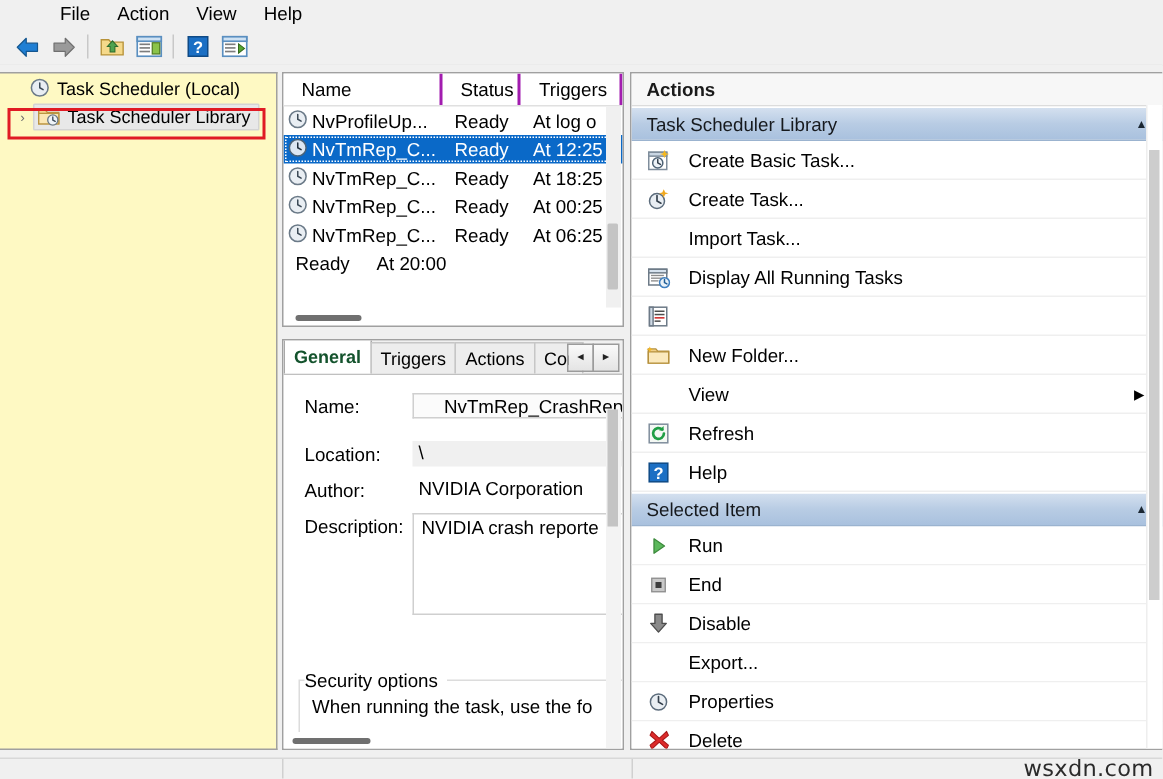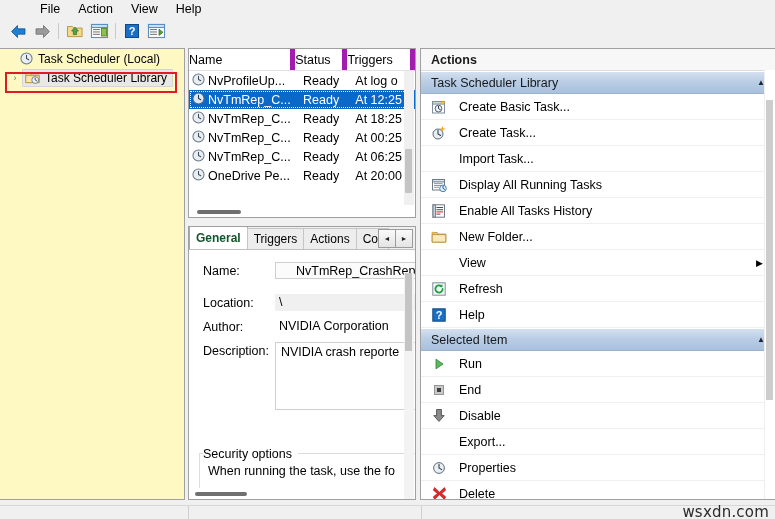--- a/index.html
+++ b/index.html
@@ -121,24 +121,24 @@
   }
   .lv-header {
     display: flex;
     height: 22px;
     background: #ffffff;
     border-bottom: 1px solid #e0e0e0;
     box-sizing: border-box;
   }
   .lv-header .col {
     display: flex; align-items: center;
-    padding-left: 0;
+    padding-left: 12px;
     font-size: 12.5px;
     color: #000;
-    border-right: 5px solid #a21caf;
+    border-right: 2px solid #a21caf;
     box-sizing: border-box;
     overflow: hidden;
     white-space: nowrap;
     cursor: default;
   }
   .col-name   { width: 110px; }
   .col-status { width:  54px; }
   .col-trig   { width:  70px; border-right: none; }
 
   .lv-row {
@@ -565,29 +565,20 @@
                   <path d="M7 3.6 L7 7 L9.4 8.4" stroke="#3c4a57" stroke-width="1.1" fill="none" stroke-linecap="round"></path>
                 </svg>
             </span>
             <span>NvTmRep_C...</span>
           </div>
           <div class="c cs">Ready</div>
           <div class="c ct">At 06:25</div>
         </div>
 
         <div class="lv-row">
-          <div class="c cn">
-            <span class="taskicon">
-              <svg width="13" height="13" viewBox="0 0 14 14">
-                  <circle cx="7" cy="7" r="6" fill="#e9eef3" stroke="#6b7a88" stroke-width="1.1"></circle>
-                  <path d="M7 3.6 L7 7 L9.4 8.4" stroke="#3c4a57" stroke-width="1.1" fill="none" stroke-linecap="round"></path>
-                </svg>
-            </span>
-            <span>OneDrive Pe...</span>
-          </div>
           <div class="c cs">Ready</div>
           <div class="c ct">At 20:00</div>
         </div>
 
         <div class="vscroll">
           <div class="thumb" style="top:78px;height:44px;"></div>
         </div>
         <div class="hscroll-mini"></div>
       </div>
 
@@ -695,21 +686,20 @@
         <span class="aico">
           <svg width="16" height="16" viewBox="0 0 16 16">
             <rect x="2" y="1.8" width="11.5" height="12.4" fill="#ffffff" stroke="#6d7a87" stroke-width="1"></rect>
             <rect x="2" y="1.8" width="2.4" height="12.4" fill="#cfdae5" stroke="#6d7a87" stroke-width="1"></rect>
             <rect x="5.4" y="4" width="6.6" height="1" fill="#4d4d4d"></rect>
             <rect x="5.4" y="6.2" width="6.6" height="1" fill="#4d4d4d"></rect>
             <rect x="5.4" y="8.4" width="6.6" height="1" fill="#cc2222"></rect>
             <rect x="5.4" y="10.6" width="4" height="1" fill="#4d4d4d"></rect>
           </svg>
         </span>
-        <span class="alabel">Enable All Tasks History</span>
       </div>
 
       <div class="act-item">
         <span class="aico">
           <svg width="16" height="16" viewBox="0 0 16 16">
             <path d="M1.2 3.6 h5 l1.3 1.5 h7.3 v8 h-13.6 z" fill="#f0cf86" stroke="#b6913e" stroke-width="0.9"></path>
             <path d="M1.2 5.6 h13.6 v7.5 h-13.6 z" fill="#fbe9bd" stroke="#b6913e" stroke-width="0.9"></path>
             <path d="M2.2 2 l.7 1.5 l1.6 .4 l-1.6 .4 l-.7 1.5 l-.7-1.5 l-1.6-.4 l1.6-.4 z" fill="#f2b626"></path>
           </svg>
         </span>

